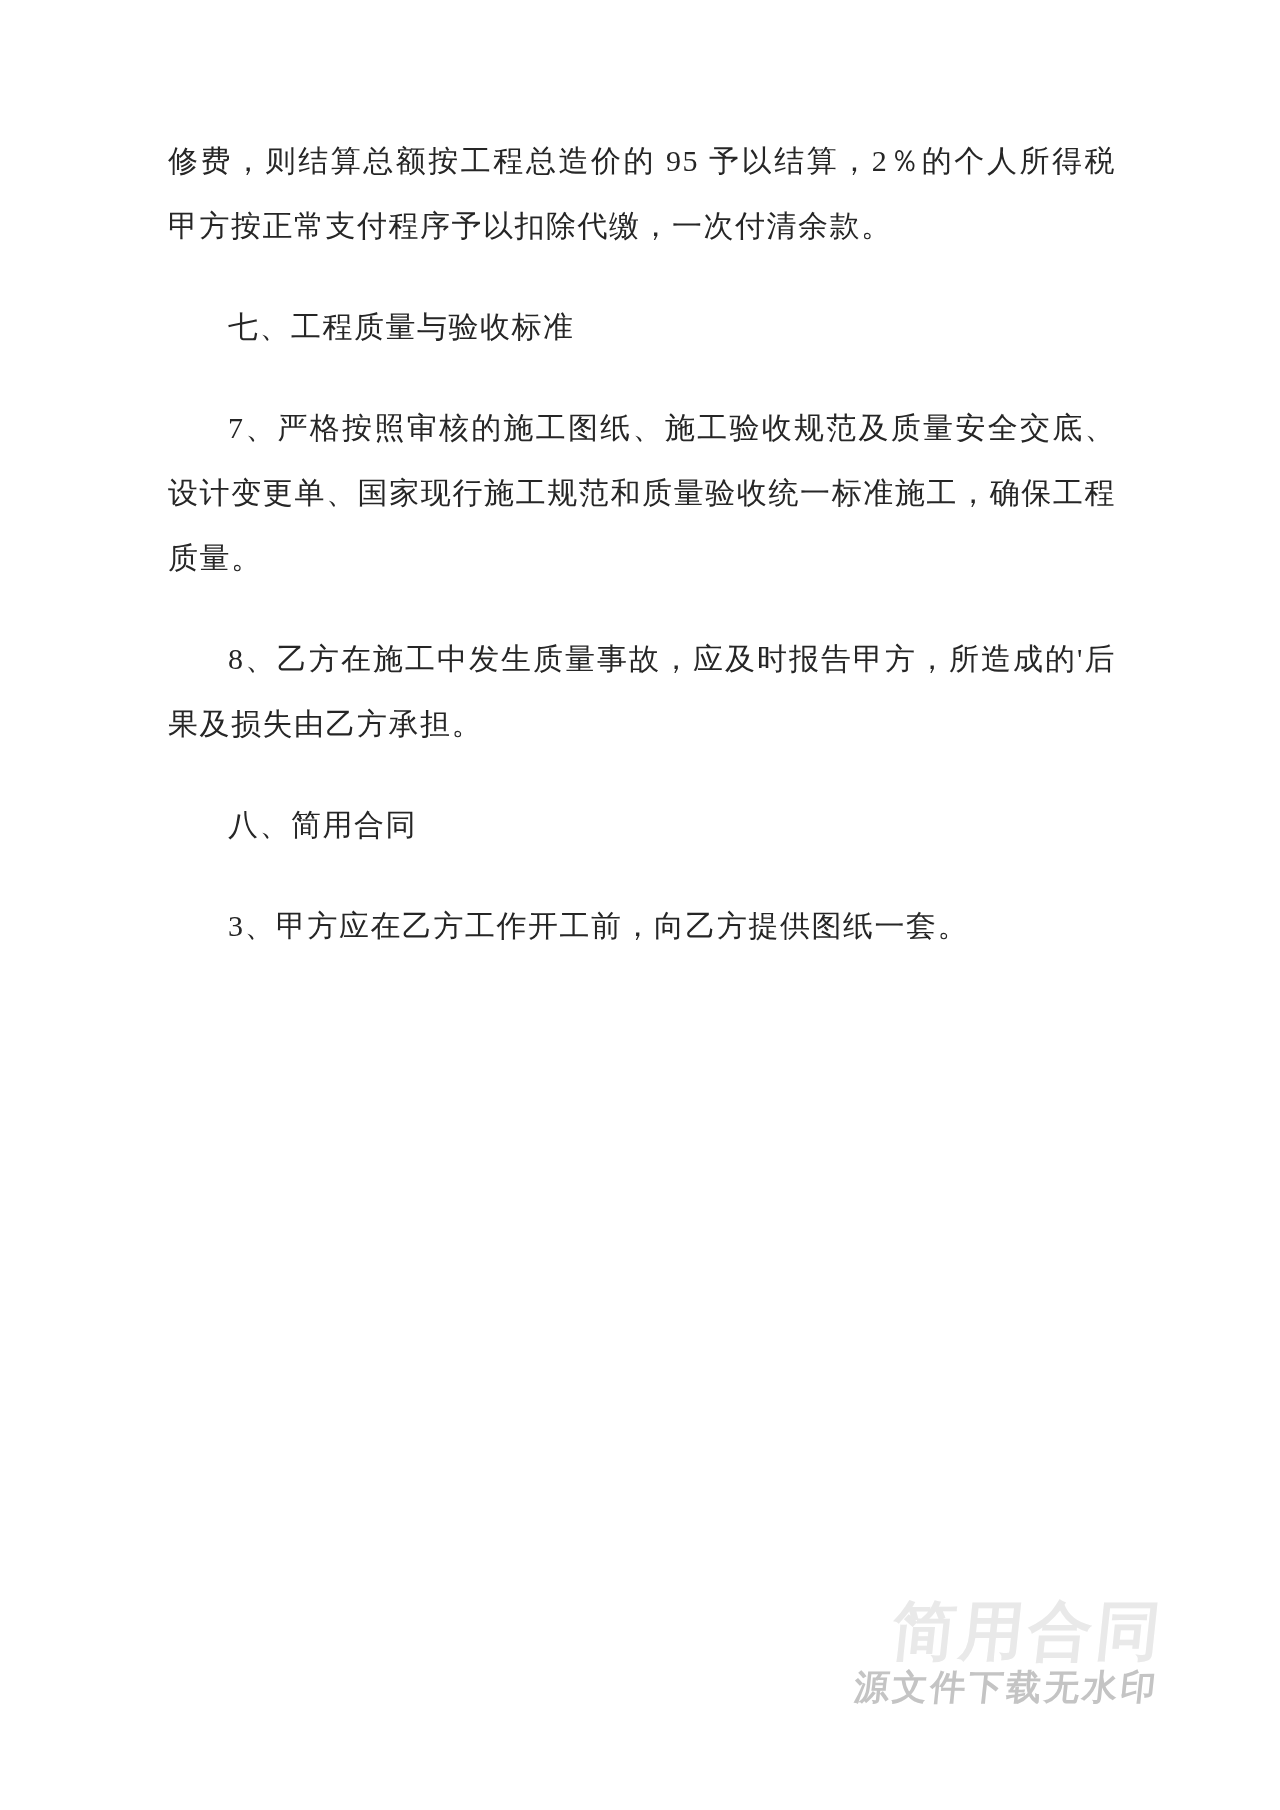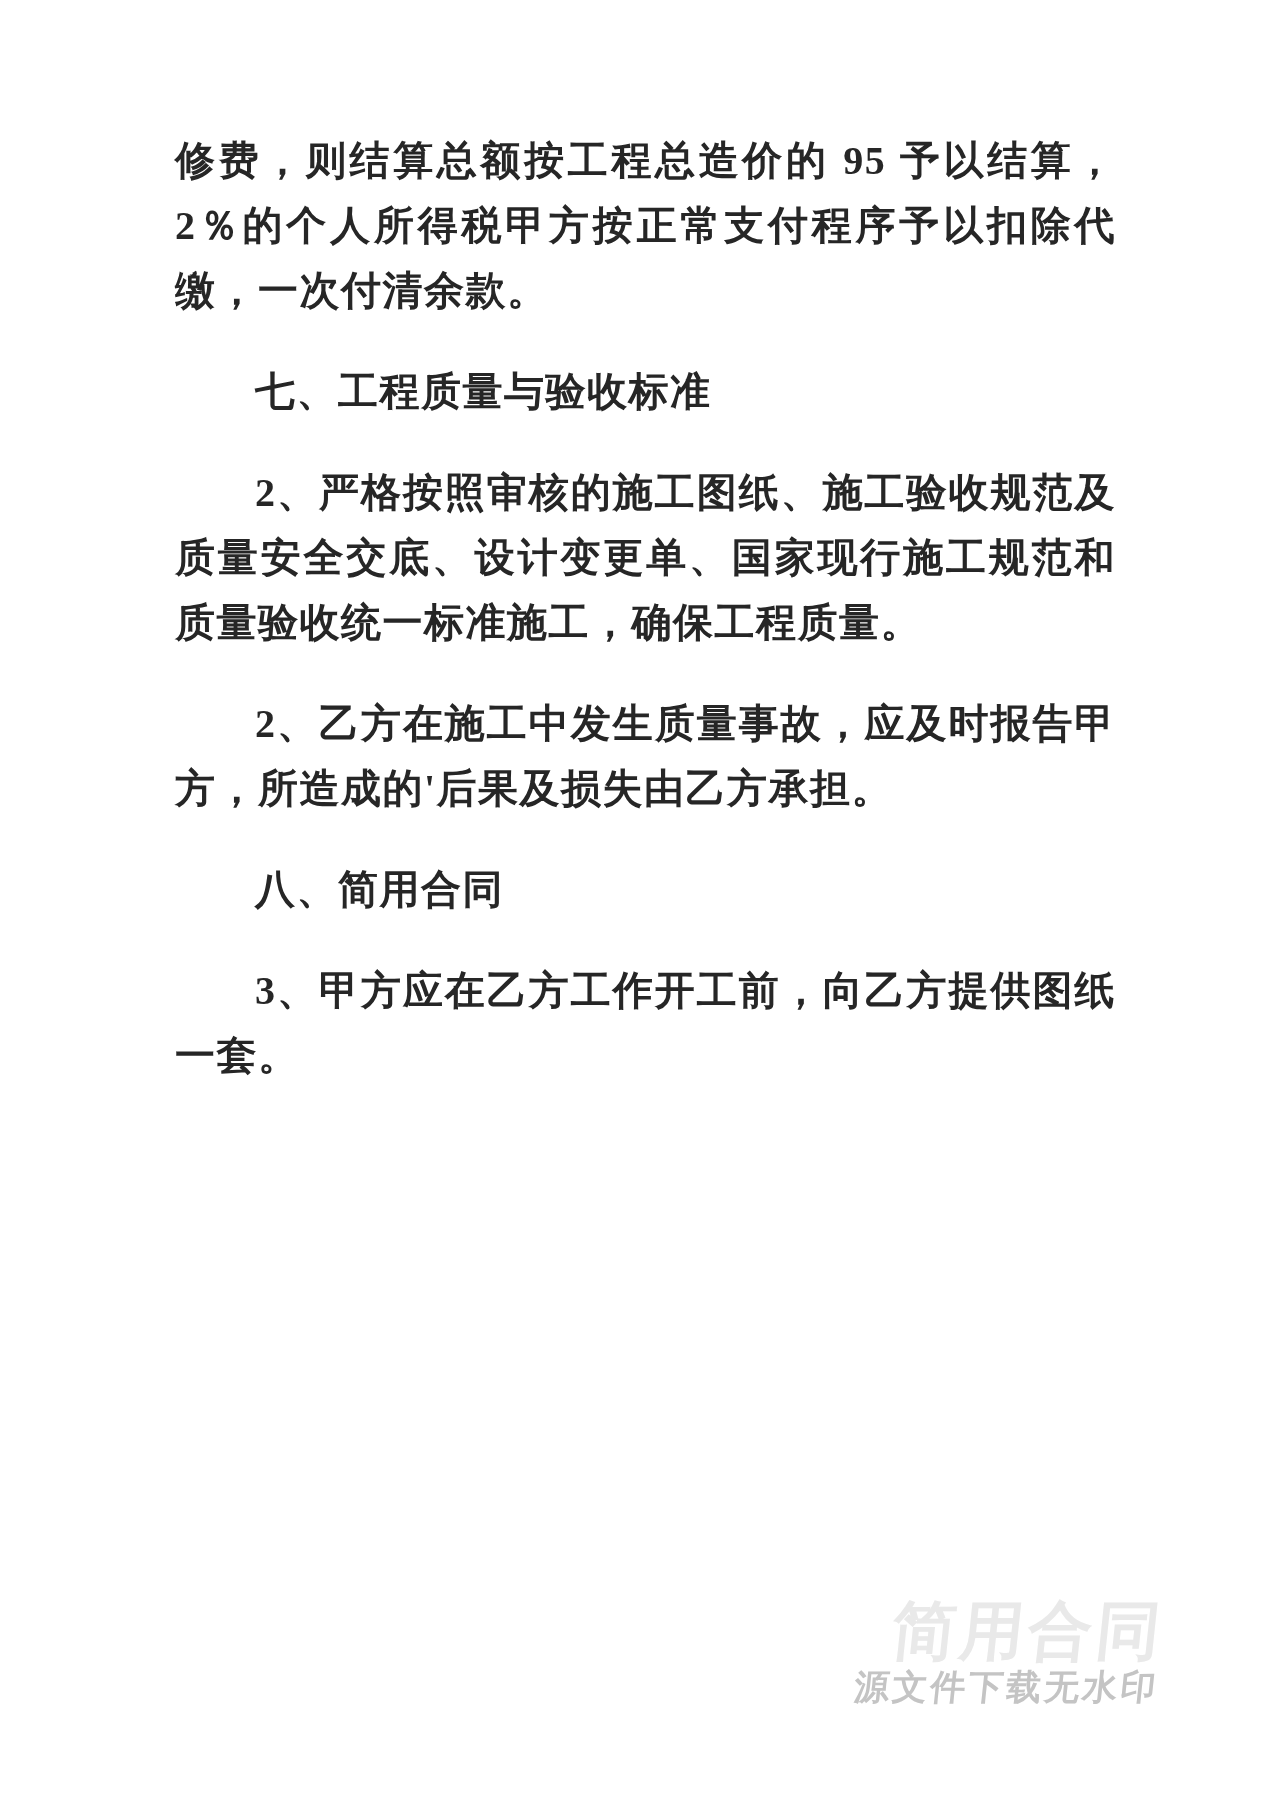--- a/index.html
+++ b/index.html
@@ -16,27 +16,27 @@
     font-family: "Liberation Serif", "DejaVu Serif", serif;
     color: #262626;
   }
   .content {
     position: absolute;
     left: 168px;
     top: 128px;
     width: 948px;
   }
   .para {
-    font-size: 40px;
+    font-size: 30px;
     line-height: 65px;
     letter-spacing: 1.5px;
-    margin: 0 0 36px 7px;
+    margin: 0 0 36px 0;
     text-align: justify;
     text-justify: inter-ideograph;
-    font-weight: 700;
+    font-weight: 400;
   }
   .para.indent {
     text-indent: 2em;
   }
   .watermark {
     position: absolute;
     right: 118px;
     top: 1598px;
     text-align: right;
     font-family: "Liberation Sans", "DejaVu Sans", sans-serif;
@@ -59,22 +59,22 @@
   }
 </style>
 </head>
 <body>
 
 <div class="page">
   <div class="content">
 
   <p class="para">修费，则结算总额按工程总造价的 95 予以结算，2％的个人所得税甲方按正常支付程序予以扣除代缴，一次付清余款。</p>
       <p class="para indent">七、工程质量与验收标准</p>
-      <p class="para indent">2、严格按照审核的施工图纸、施工验收规范及质量安全交底、设计变更单、国家现行施工规范和质量验收统一标准施工，确保工程质量。</p>
-      <p class="para indent">2、乙方在施工中发生质量事故，应及时报告甲方，所造成的'后果及损失由乙方承担。</p>
+      <p class="para indent">7、严格按照审核的施工图纸、施工验收规范及质量安全交底、设计变更单、国家现行施工规范和质量验收统一标准施工，确保工程质量。</p>
+      <p class="para indent">8、乙方在施工中发生质量事故，应及时报告甲方，所造成的'后果及损失由乙方承担。</p>
       <p class="para indent">八、简用合同</p>
       <p class="para indent">3、甲方应在乙方工作开工前，向乙方提供图纸一套。</p>
     </div>
   <div class="watermark">
     <div class="wm-line1">简用合同</div>
     <div class="wm-line2">源文件下载无水印</div>
   </div>
 </div>
 
 </body></html>

